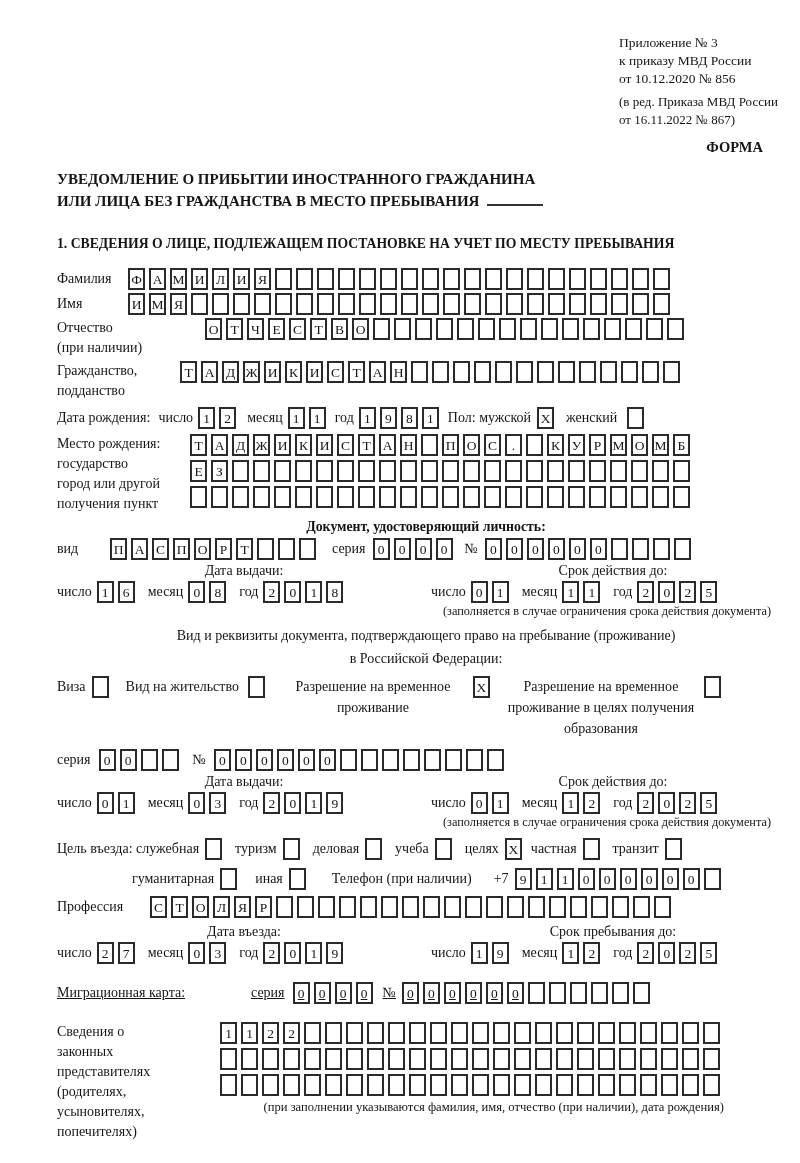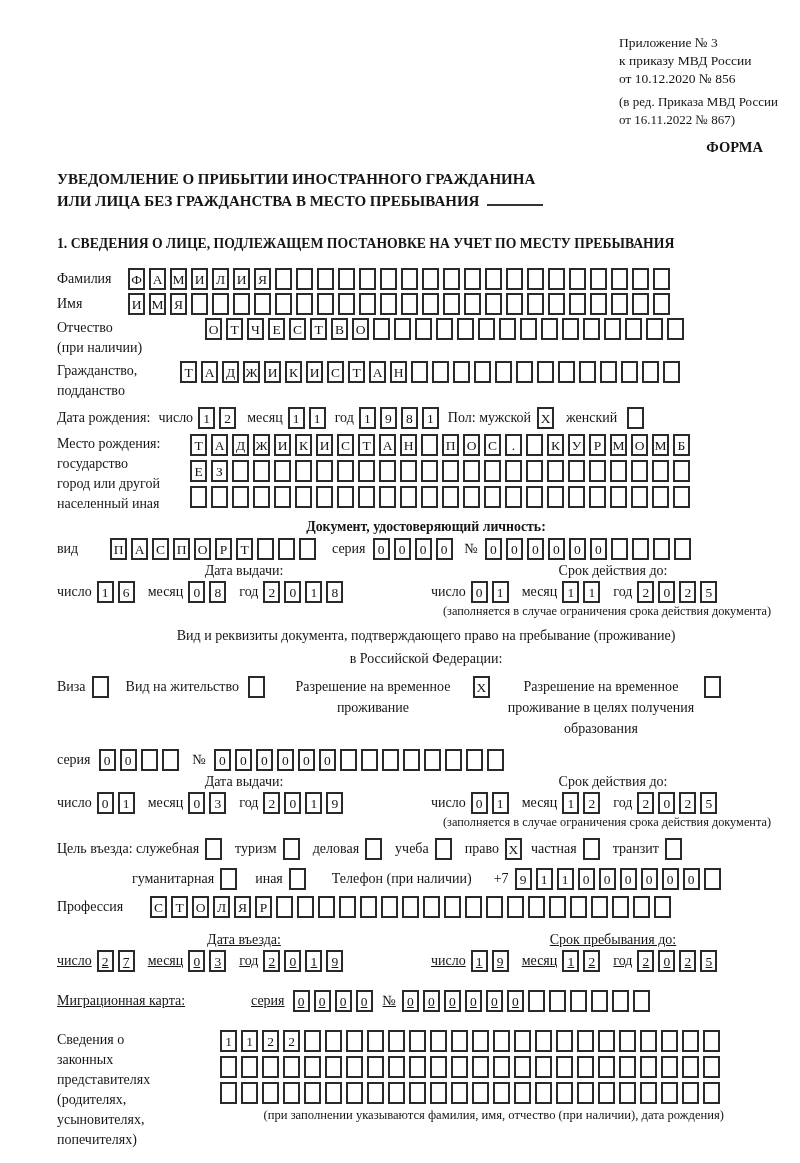--- a/index.html
+++ b/index.html
@@ -238,21 +238,21 @@
     <span class="boxes">
         <span class="cell"></span>
       </span>
   </div>
 
   <div class="frow top mrows" style="margin-top:5px;">
     <span class="lblblock w133">
       <span style="display:block">Место рождения:</span>
       <span style="display:block">государство</span>
       <span style="display:block">город или другой</span>
-      <span style="display:block">населенный иная</span>
+      <span style="display:block">получения пункт</span>
     </span>
     <span>
       <span class="boxes" style="display:flex">
           <span class="cell">Т</span>
           <span class="cell">А</span>
           <span class="cell">Д</span>
           <span class="cell">Ж</span>
           <span class="cell">И</span>
           <span class="cell">К</span>
           <span class="cell">И</span>
@@ -531,21 +531,21 @@
         <span class="cell"></span>
       </span>
     <span class="glbl">деловая</span>
     <span class="boxes">
         <span class="cell"></span>
       </span>
     <span class="glbl">учеба</span>
     <span class="boxes">
         <span class="cell"></span>
       </span>
-    <span class="glbl">право</span>
+    <span class="glbl">целях</span>
     <span class="boxes" style="margin-right:5px;">
         <span class="cell">X</span>
       </span>
     <span class="glbl">частная</span>
     <span class="boxes">
         <span class="cell"></span>
       </span>
     <span class="glbl">транзит</span>
     <span class="boxes">
         <span class="cell"></span>
@@ -601,21 +601,21 @@
         <span class="cell"></span>
         <span class="cell"></span>
         <span class="cell"></span>
         <span class="cell"></span>
         <span class="cell"></span>
         <span class="cell"></span>
         <span class="cell"></span>
       </span>
   </div>
 
-  <div class="duo" style="margin-top:14px;text-decoration:underline;">
+  <div class="duo" style="margin-top:6px;">
     <div class="col-l">
       <div class="head">Дата въезда:</div>
       <div class="fields">
         <span class="dlbl">число</span>
         <span class="boxes">
             <span class="cell">2</span>
             <span class="cell">7</span>
           </span>
         <span class="dlbl">месяц</span>
         <span class="boxes">

